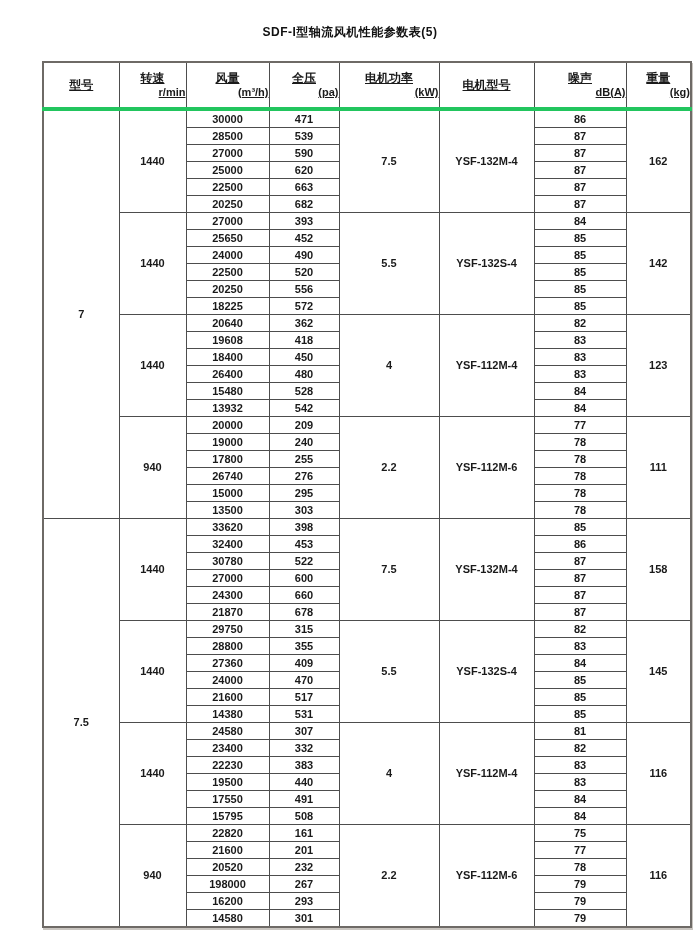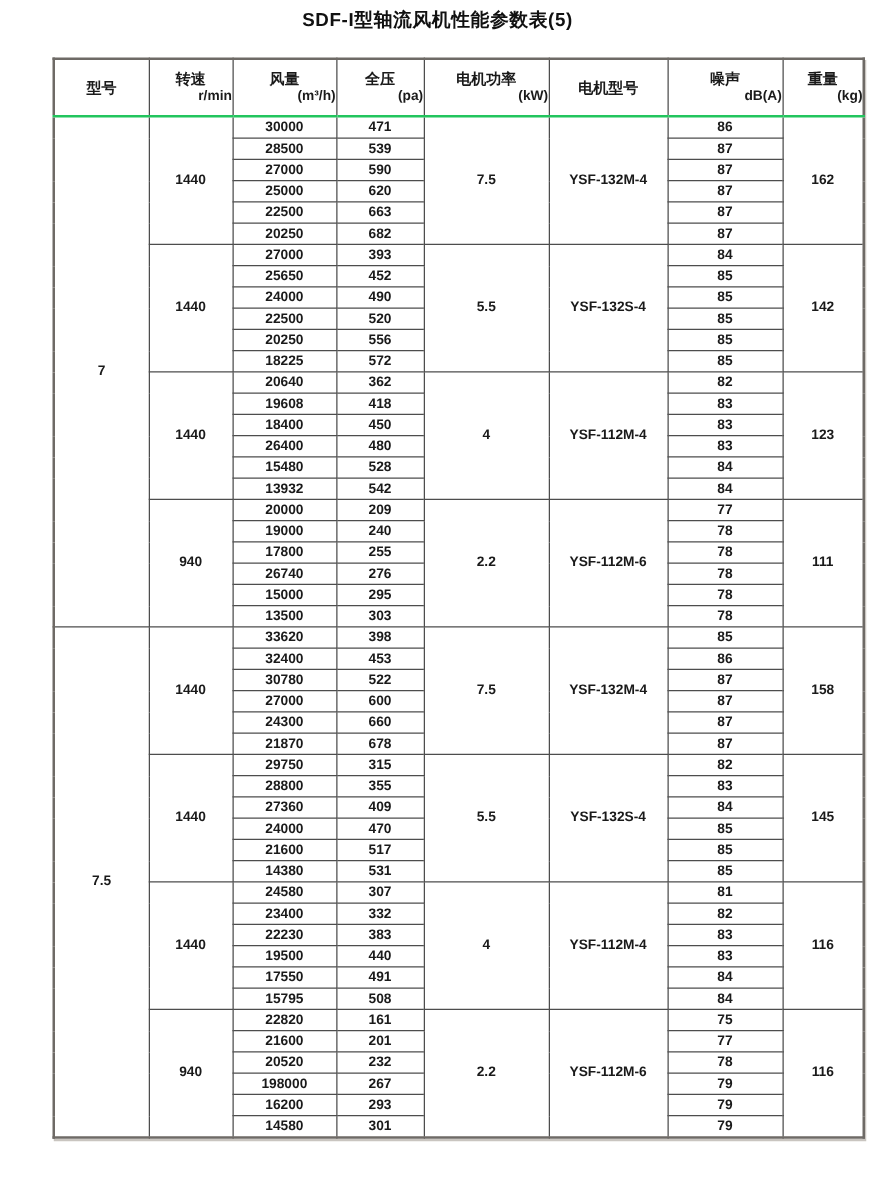--- a/index.html
+++ b/index.html
@@ -14,23 +14,23 @@
   }
   .doc-title {
     margin: 0;
     padding: 8px 0 0 8px;
     font-size: 17px;
     font-weight: bold;
     letter-spacing: 0.5px;
     color: #111;
   }
   .doc-subtitle {
-    margin: 7px 0 0 0;
+    margin: 24px 0 0 0;
     text-align: center;
-    font-size: 15px;
+    font-size: 12px;
     font-weight: bold;
     letter-spacing: 0.5px;
     color: #111;
   }
   table.perf {
     table-layout: fixed;
     border-collapse: collapse;
     width: 650px;
     margin: 20px 0 0 42px;
     border: 2px solid #6e6a66;
@@ -40,24 +40,25 @@
     border-left: 1px solid #4d4d4d;
     border-right: 1px solid #4d4d4d;
     text-align: center;
     vertical-align: middle;
     font-weight: bold;
     padding: 0;
     overflow: hidden;
     white-space: nowrap;
   }
   table.perf th {
-    border-bottom: 2px solid #22c55e;
+    border-bottom: 4px solid #22c55e;
     height: 44px;
     font-size: 12px;
     line-height: 1.25;
+    text-decoration: underline;
   }
   table.perf th .sub { font-size: 11px; font-weight: bold; text-align: right; }
   table.perf td {
     height: 16px;
     font-size: 11px;
     line-height: 1;
   }
   
   td.flow-cell, td.pressure-cell, td.noise-cell {
     border-top: 1px solid #4d4d4d;

